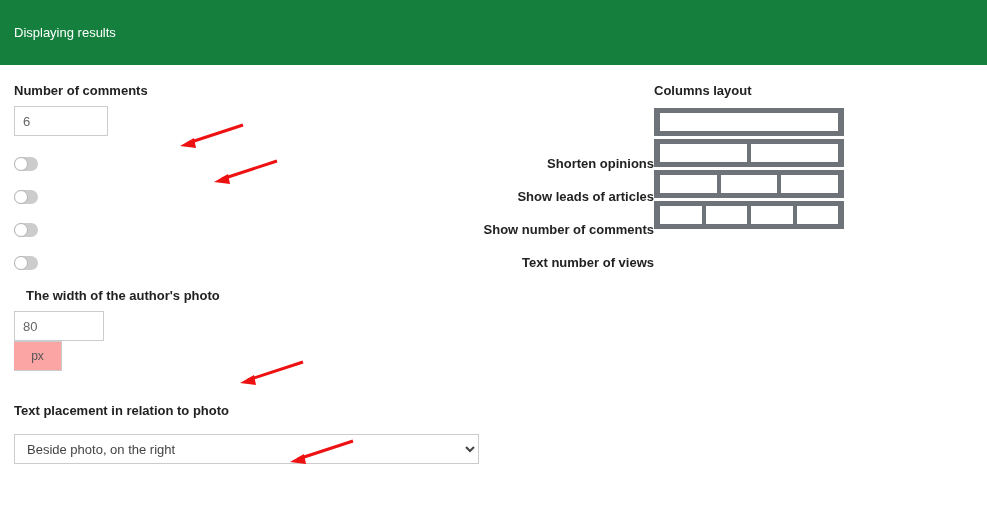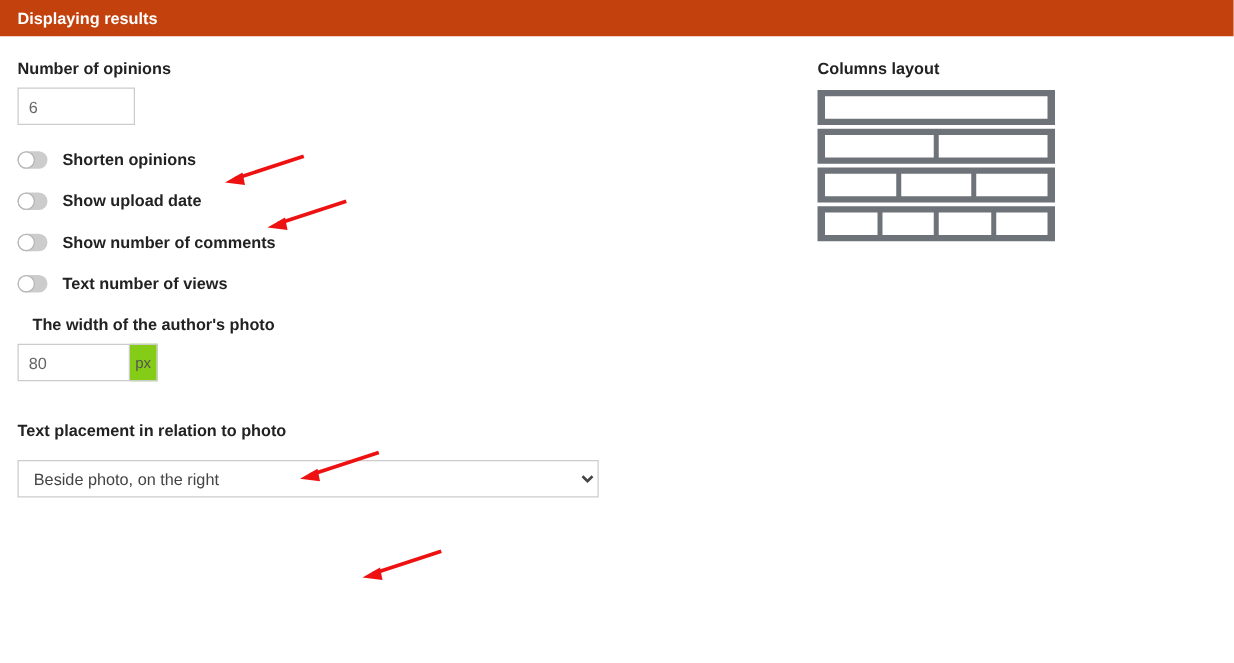--- a/index.html
+++ b/index.html
@@ -6,25 +6,24 @@
     body {
       font-family: "Segoe UI", Arial, sans-serif;
       background: #fff;
       color: #222;
       width: 987px;
       height: 530px;
       overflow: hidden;
       position: relative;
     }
     .header-bar {
-      background: #c2410c;
+      background: #15803d;
       color: #fff;
-      padding: 7px 14px;
-      font-size: 13px;
-      font-weight: bold;
+      padding: 25px 14px;
+      font-size: 13px;
     }
     .content {
       display: flex;
       padding: 18px 14px 0 14px;
     }
     .left-col {
       flex: 0 0 640px;
     }
     .right-col {
       flex: 0 0 300px;
@@ -45,20 +44,21 @@
       font-size: 13px;
       color: #666;
     }
     .toggle-group {
       margin-top: 20px;
     }
     .toggle-row {
       display: flex;
       align-items: center;
       margin-bottom: 18px;
+      justify-content: space-between;
     }
     .toggle-switch {
       position: relative;
       width: 24px;
       height: 14px;
       background: #ccc;
       border-radius: 8px;
       margin-right: 12px;
       flex-shrink: 0;
     }
@@ -73,38 +73,39 @@
       border-radius: 50%;
     }
     .toggle-label {
       font-weight: bold;
       font-size: 13px;
       color: #222;
     }
     .photo-width-row {
       display: flex;
       margin-top: 0;
+      flex-direction: column;
     }
     .width-input {
       width: 90px;
       height: 30px;
       border: 1px solid #ccc;
       padding: 4px 8px;
       font-size: 13px;
       color: #666;
     }
     .unit-box {
       display: flex;
       align-items: center;
       justify-content: center;
-      width: 22px;
+      width: 48px;
       height: 30px;
       border: 1px solid #ccc;
       border-left: none;
-      background: #84cc16;
+      background: #fca5a5;
       font-size: 12px;
       color: #555;
     }
     .placement-select {
       margin-top: 0;
       width: 465px;
       height: 30px;
       border: 1px solid #ccc;
       padding: 0 8px;
       font-size: 13px;
@@ -147,35 +148,35 @@
 </head>
 <body>
 
 <div class="header-bar">
   <span>Displaying results</span>
 </div>
 
 <div class="content">
   <div class="left-col">
 
-    <label class="field-label">Number of opinions</label>
+    <label class="field-label">Number of comments</label>
     <input class="small-input" type="text" value="6" style="">
 
     <div class="toggle-group">
       <div class="toggle-row">
         <div class="toggle-switch">
             <div class="toggle-knob"></div>
           </div>
         <span class="toggle-label">Shorten opinions</span>
       </div>
       <div class="toggle-row">
         <div class="toggle-switch">
             <div class="toggle-knob"></div>
           </div>
-        <span class="toggle-label">Show upload date</span>
+        <span class="toggle-label">Show leads of articles</span>
       </div>
       <div class="toggle-row">
         <div class="toggle-switch">
             <div class="toggle-knob"></div>
           </div>
         <span class="toggle-label">Show number of comments</span>
       </div>
       <div class="toggle-row">
         <div class="toggle-switch">
             <div class="toggle-knob"></div>

